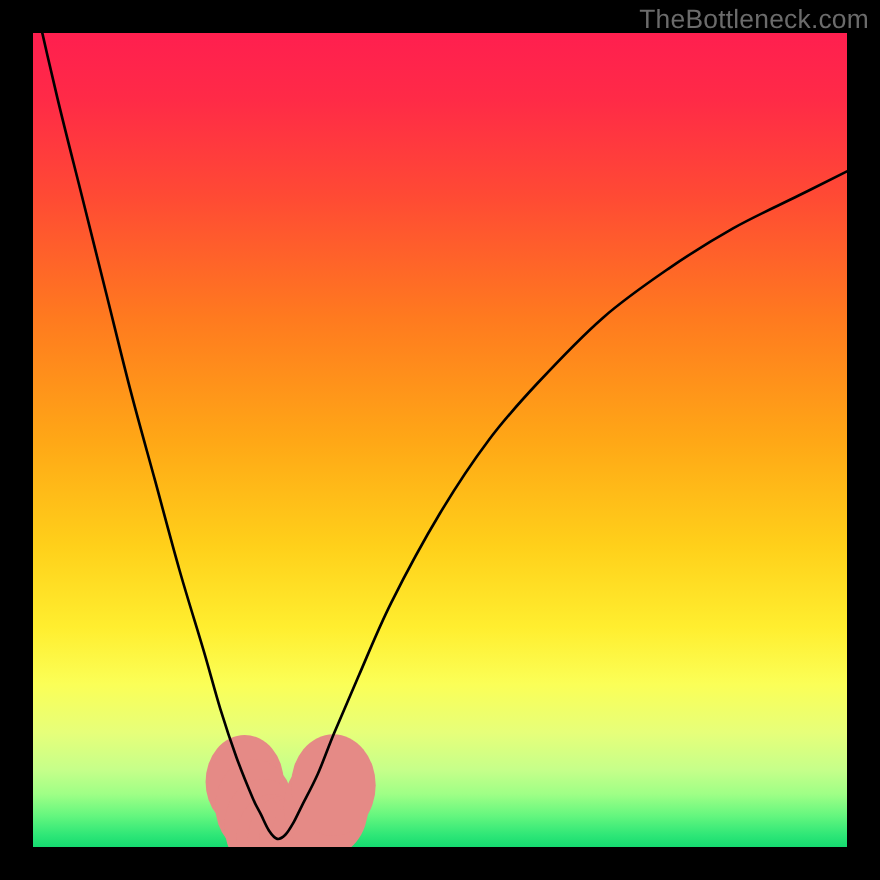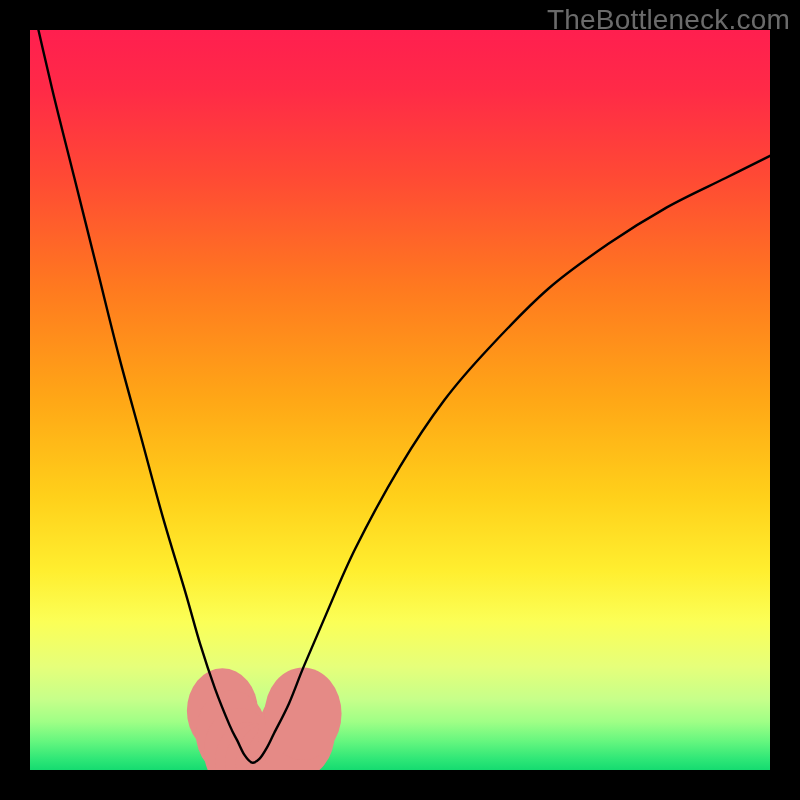--- a/index.html
+++ b/index.html
@@ -33,21 +33,21 @@
   }
   .curve {
     position: absolute;
     left: 0; top: 0;
   }
   .watermark {
     position: absolute;
     top: 4px;
     right: 10px;
     color: #6b6b6b;
-    font-size: 28px;
+    font-size: 24px;
     font-weight: 400;
     letter-spacing: 0.2px;
   }
 </style>
 </head>
 <body>
 
 <div class="frame">
 
   <div class="watermark">TheBottleneck.com</div>

